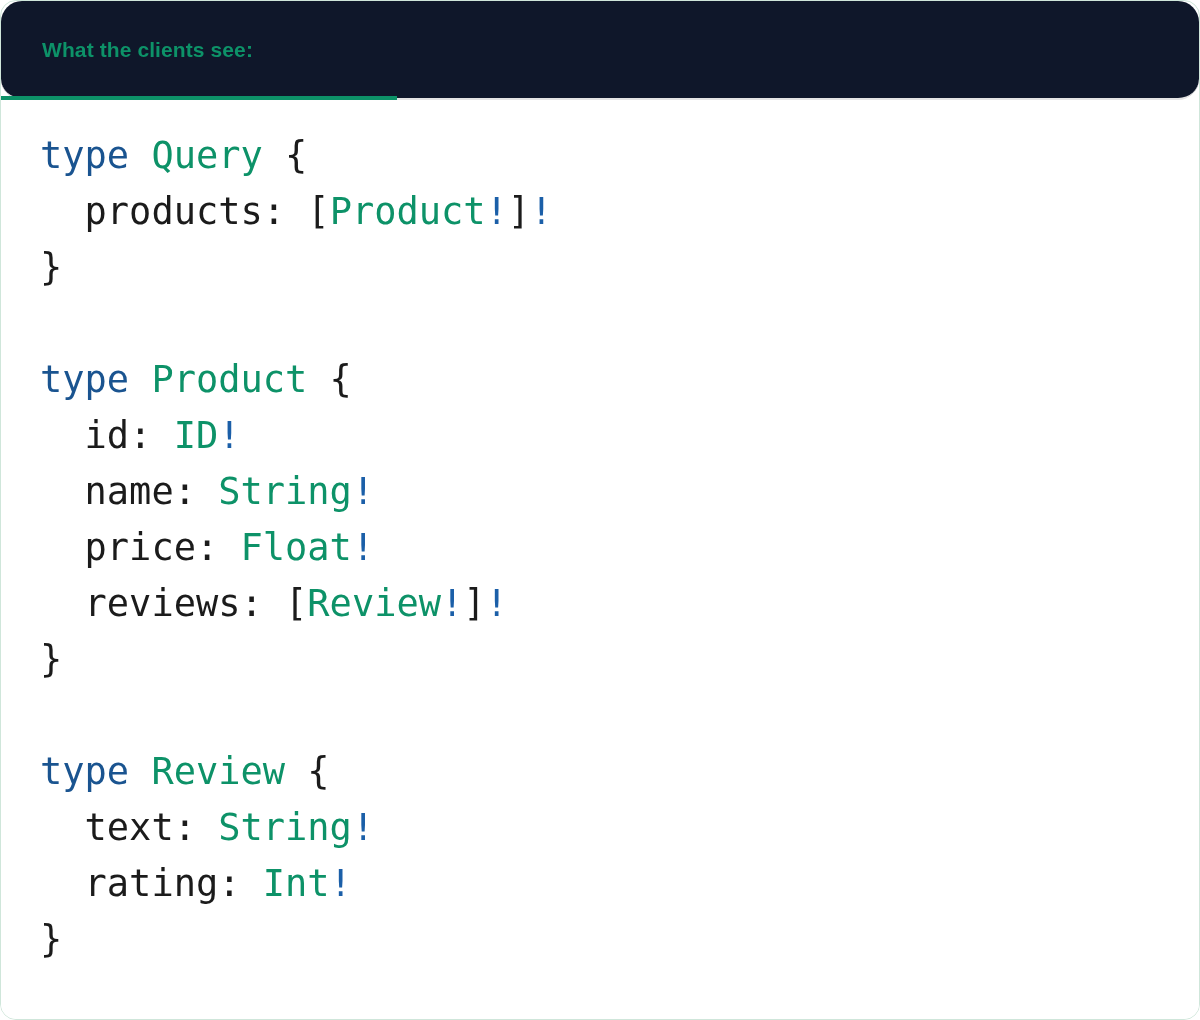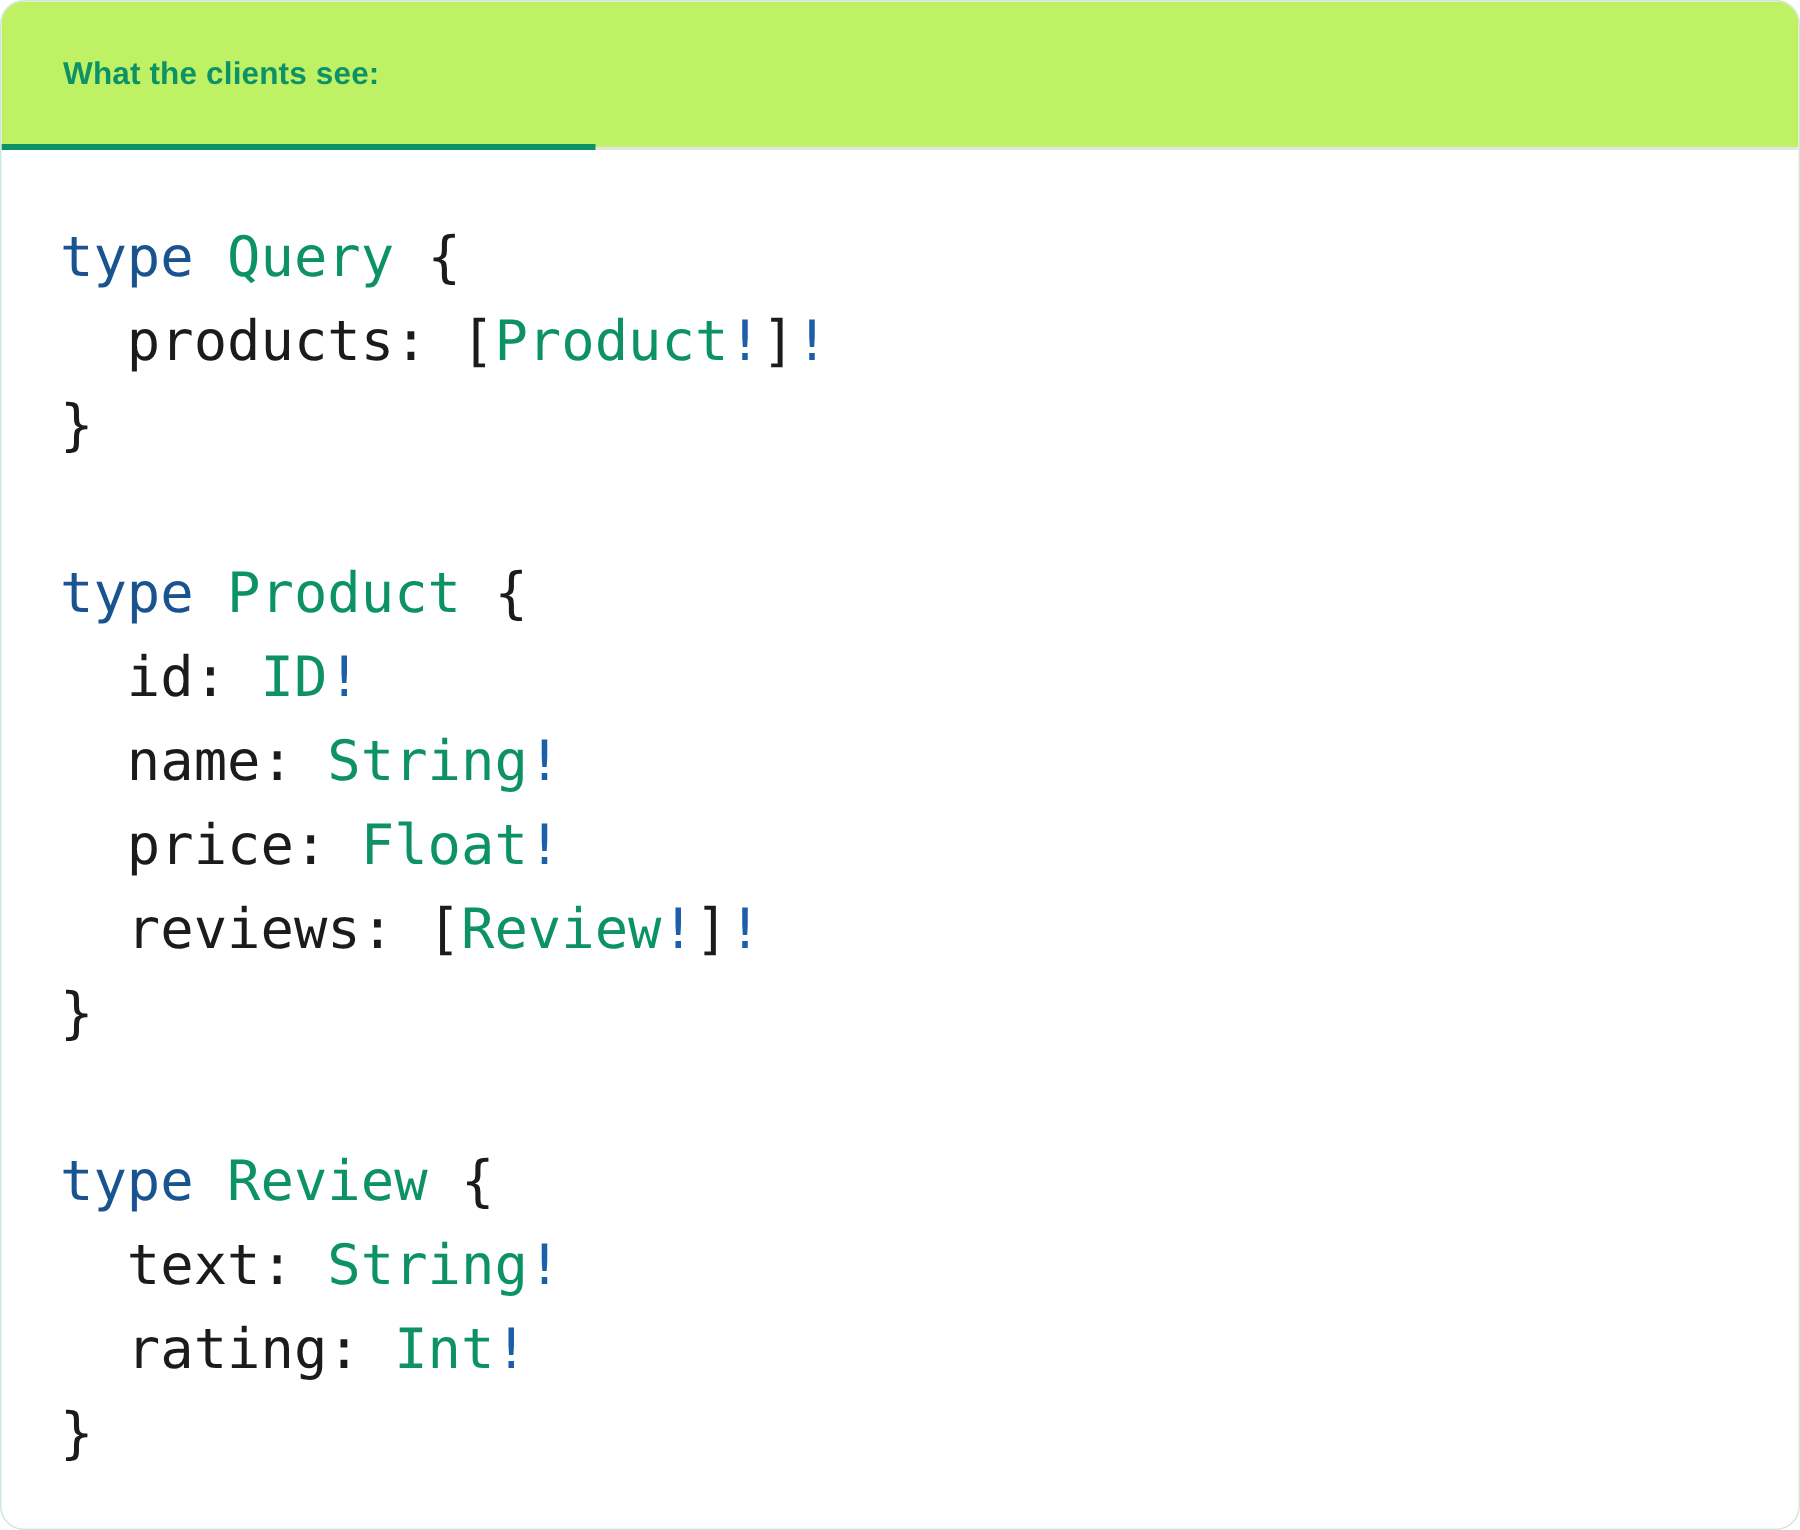--- a/index.html
+++ b/index.html
@@ -21,24 +21,25 @@
     overflow: hidden;
     display: flex;
     flex-direction: column;
   }
 
   
   .tabbar {
     position: relative;
     height: 99px;
     flex: 0 0 99px;
-    background: #bef264;
+    background: #0f172a;
     border-bottom: 2px solid #e4e4e4;
     display: flex;
     align-items: flex-end;
+    border-radius: 21px;
   }
 
   .tab {
     position: relative;
     height: 100%;
     width: 396px;
     display: flex;
     align-items: center;
     padding: 0 24px 0 41px;
     background: transparent;
@@ -59,21 +60,21 @@
     right: 0;
     bottom: -2px;
     height: 4px;
     background: #0d9268;
   }
 
   
   .code-area {
     flex: 1 1 auto;
     background: #ffffff;
-    padding: 44px 0 0 0;
+    padding: 28px 0 0 0;
     overflow: hidden;
   }
 
   .code {
     font-family: "DejaVu Sans Mono", monospace;
     font-size: 37px;
     line-height: 56px;
     white-space: pre;
     padding-left: 39px;
     color: #1b1b1b;

